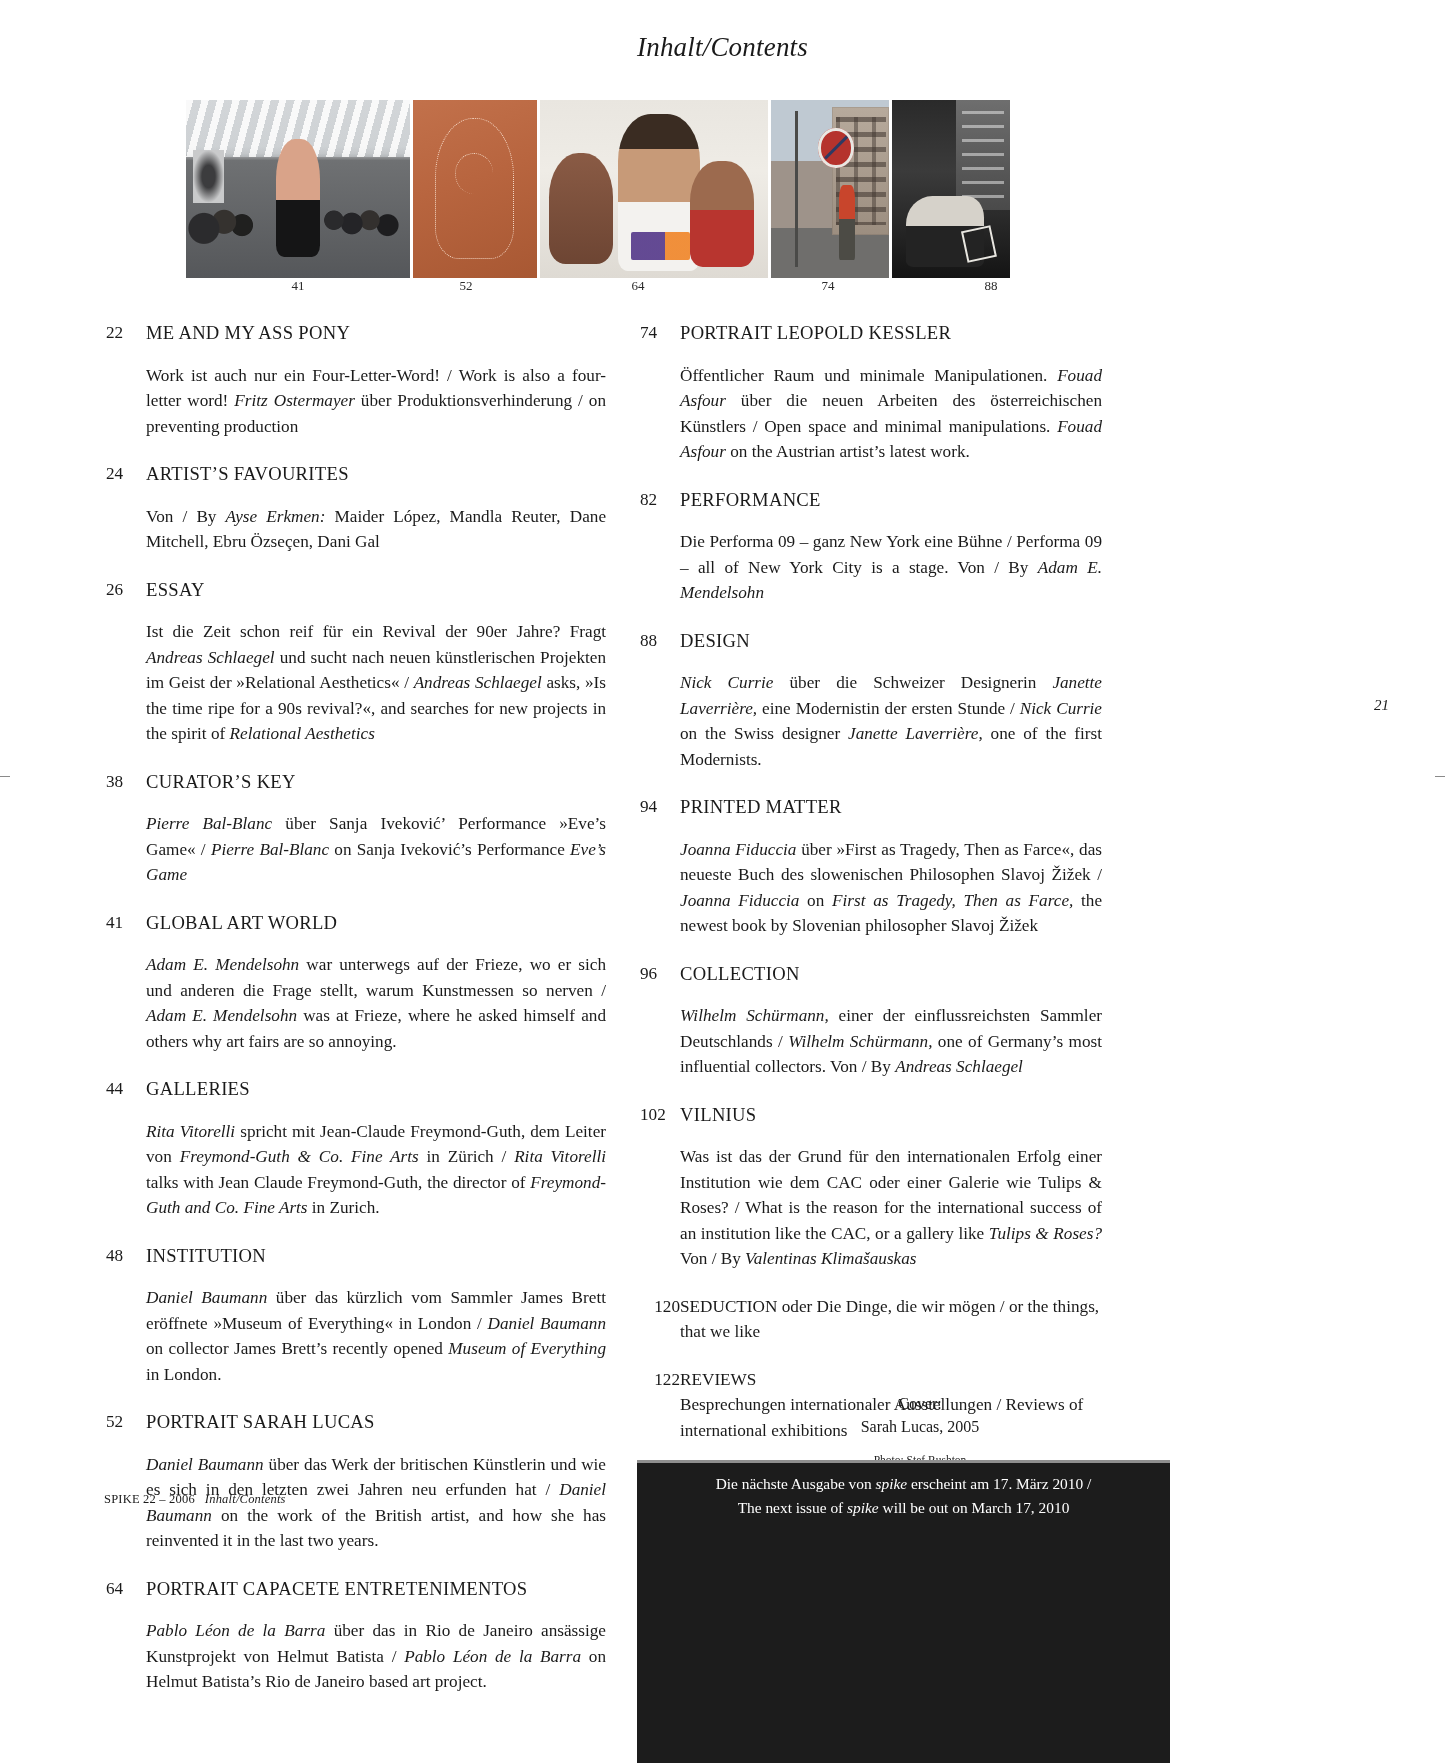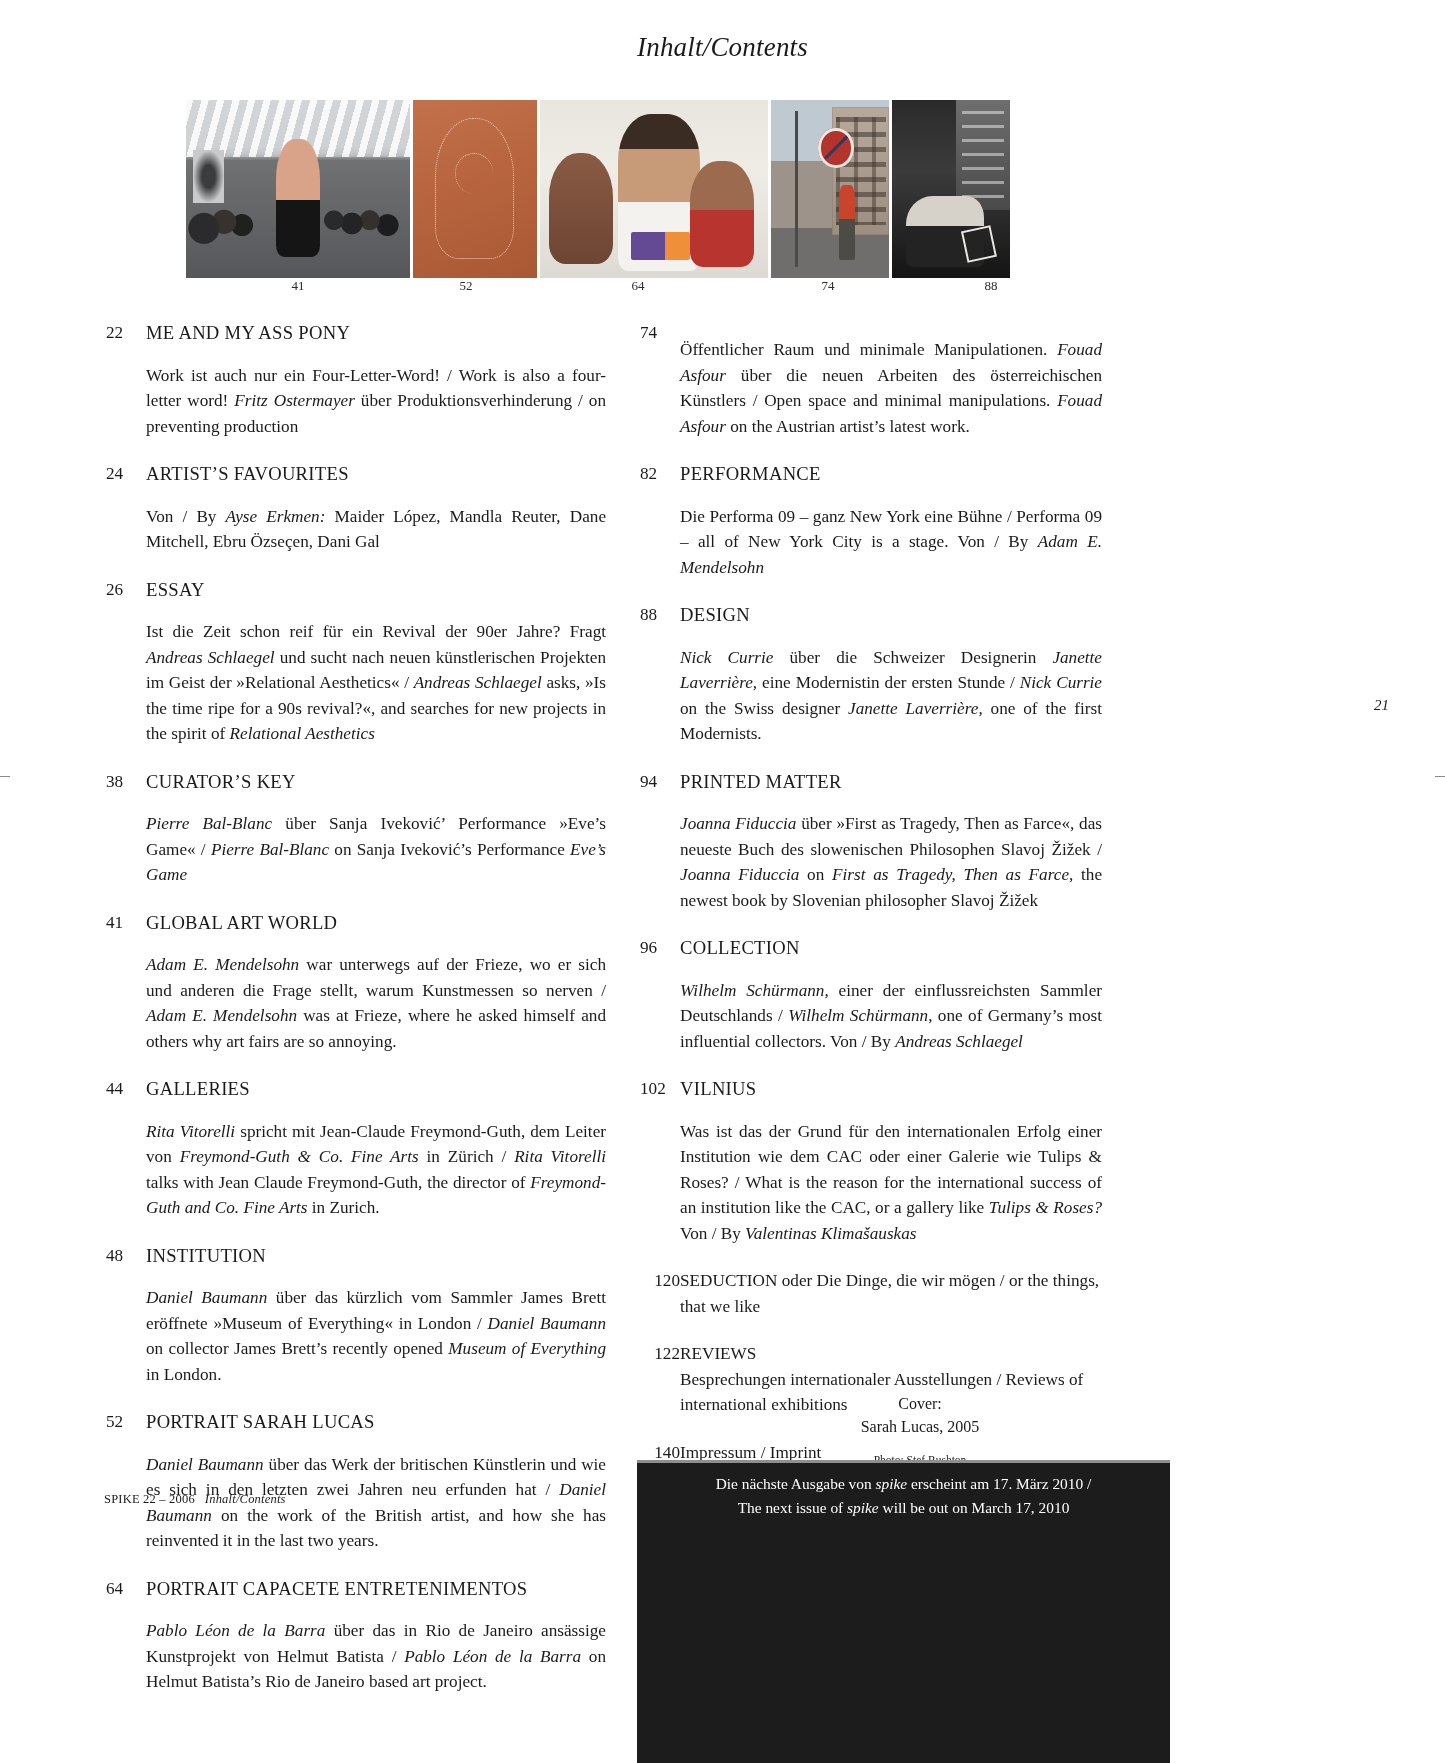--- a/index.html
+++ b/index.html
@@ -416,20 +416,21 @@
         <div class="head">PORTRAIT CAPACETE ENTRETENIMENTOS</div>
         <div class="desc"><i>Pablo Léon de la Barra</i> über das in Rio de Janeiro ansässige Kunstprojekt von Helmut Batista / <i>Pablo Léon de la Barra</i> on Helmut Batista’s Rio de Janeiro based art project.</div>
       </div>
     </div>
   </div>
 
 <div class="col right" id="col-right">
     <div class="entry">
       <div class="num">74</div>
       <div class="body">
+        <div class="head">PORTRAIT LEOPOLD KESSLER</div>
         <div class="desc">Öffentlicher Raum und minimale Manipulationen. <i>Fouad Asfour</i> über die neuen Arbeiten des österreichischen Künstlers / Open space and minimal manipulations. <i>Fouad Asfour</i> on the Austrian artist’s latest work.</div>
       </div>
     </div>
     <div class="entry">
       <div class="num">82</div>
       <div class="body">
         <div class="head">PERFORMANCE</div>
         <div class="desc">Die Performa 09 – ganz New York eine Bühne / Performa 09 – all of New York City is a stage. Von / By <i>Adam E. Mendelsohn</i></div>
       </div>
     </div>

